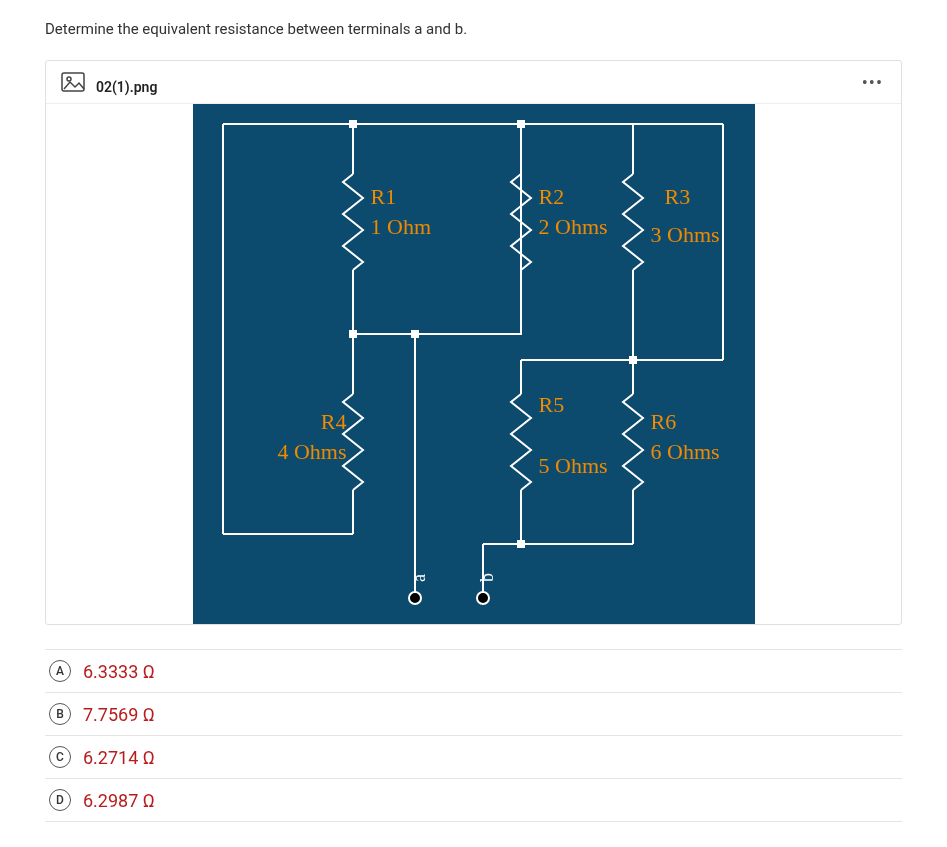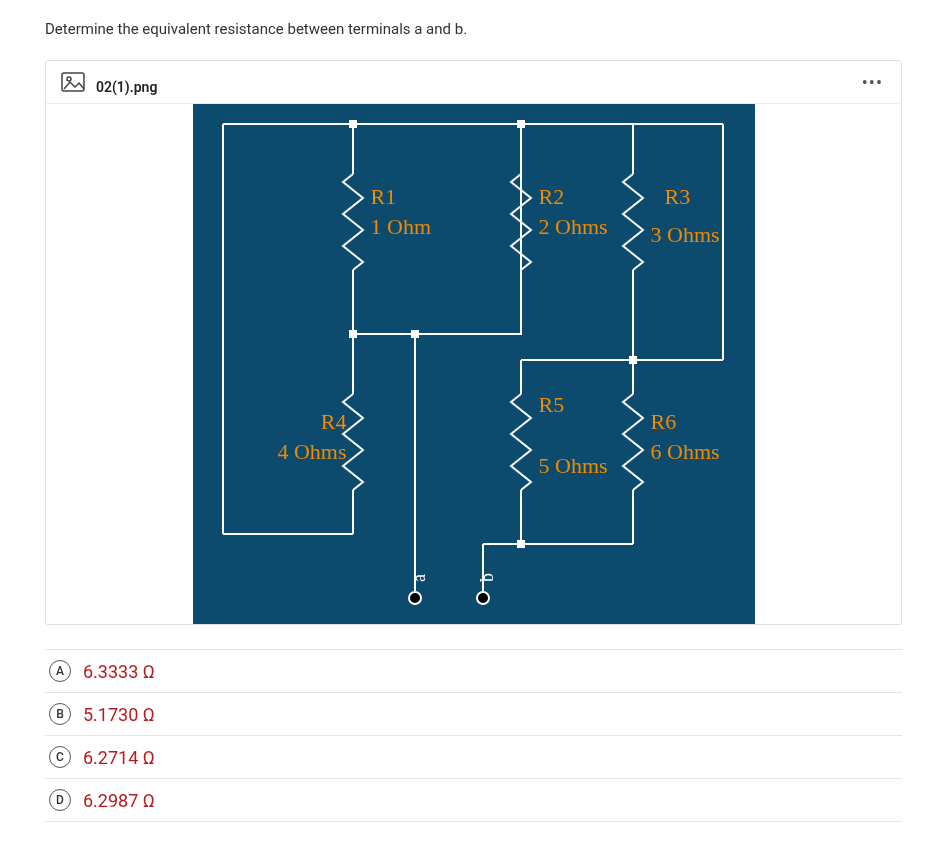--- a/index.html
+++ b/index.html
@@ -207,21 +207,21 @@
   </div>
 </div>
 
 <div class="answers">
   <div class="answer">
     <div class="answer-letter">A</div>
     <div class="answer-text">6.3333 Ω</div>
   </div>
   <div class="answer">
     <div class="answer-letter">B</div>
-    <div class="answer-text">5.1730 Ω</div>
+    <div class="answer-text">7.7569 Ω</div>
   </div>
   <div class="answer">
     <div class="answer-letter">C</div>
     <div class="answer-text">6.2714 Ω</div>
   </div>
   <div class="answer">
     <div class="answer-letter">D</div>
     <div class="answer-text">6.2987 Ω</div>
   </div>
 </div>

